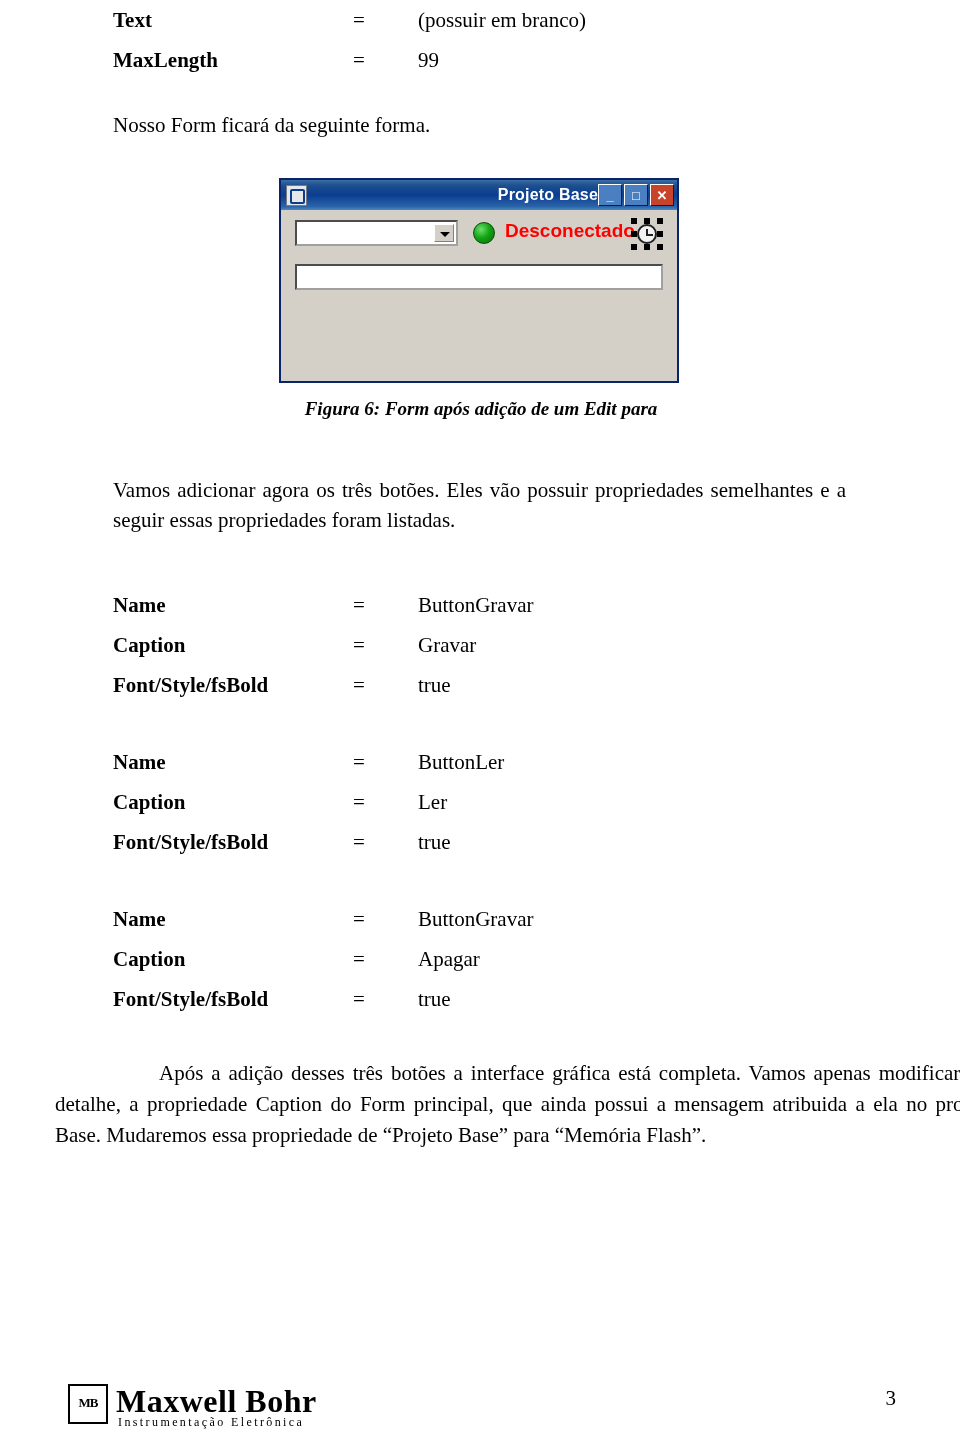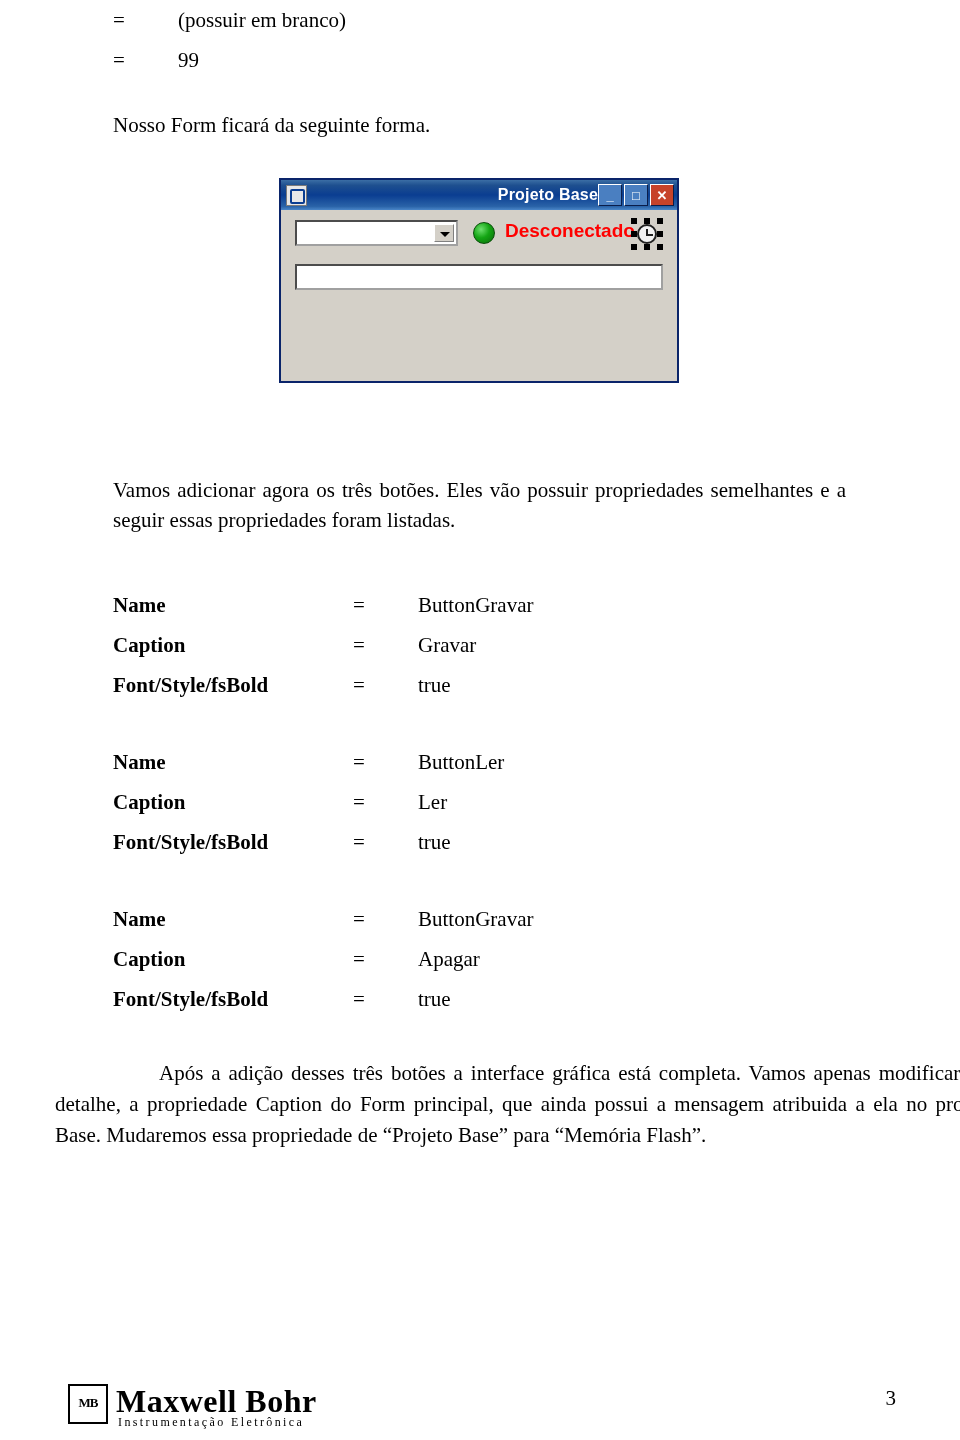--- a/index.html
+++ b/index.html
@@ -273,24 +273,26 @@
     font-size: 21px;
   }
 </style>
 </head>
 <body>
 
 <div class="page">
 
   <div class="block-top">
     <div class="prop-row">
+      <div class="prop-label">Text</div>
       <div class="prop-eq">=</div>
       <div class="prop-val">(possuir em branco)</div>
     </div>
     <div class="prop-row">
+      <div class="prop-label">MaxLength</div>
       <div class="prop-eq">=</div>
       <div class="prop-val">99</div>
     </div>
   </div>
 
   <div class="para" style="left:113px; top:110px; width:700px;">Nosso Form ficará da seguinte forma.</div>
 
   <div class="figure-wrap">
     <div class="win">
       <div class="titlebar">
@@ -318,20 +320,21 @@
           <div class="handle" style="left:0; top:26px;"></div>
           <div class="handle" style="left:13px; top:26px;"></div>
           <div class="handle" style="left:26px; top:26px;"></div>
         </div>
         <div class="editbox"></div>
       </div>
     </div>
   </div>
 
   <div class="fig-caption">
+    <div>Figura 6: Form após adição de um Edit para</div>
   </div>
 
   <div class="para" style="left:113px; top:475px; width:733px;">Vamos adicionar agora os três botões. Eles vão possuir propriedades semelhantes e a seguir essas propriedades foram listadas.</div>
 
   <div style="position:absolute; left:113px; top:585px;">
     <div class="prop-row">
       <div class="prop-label">Name</div>
       <div class="prop-eq">=</div>
       <div class="prop-val">ButtonGravar</div>
     </div>

